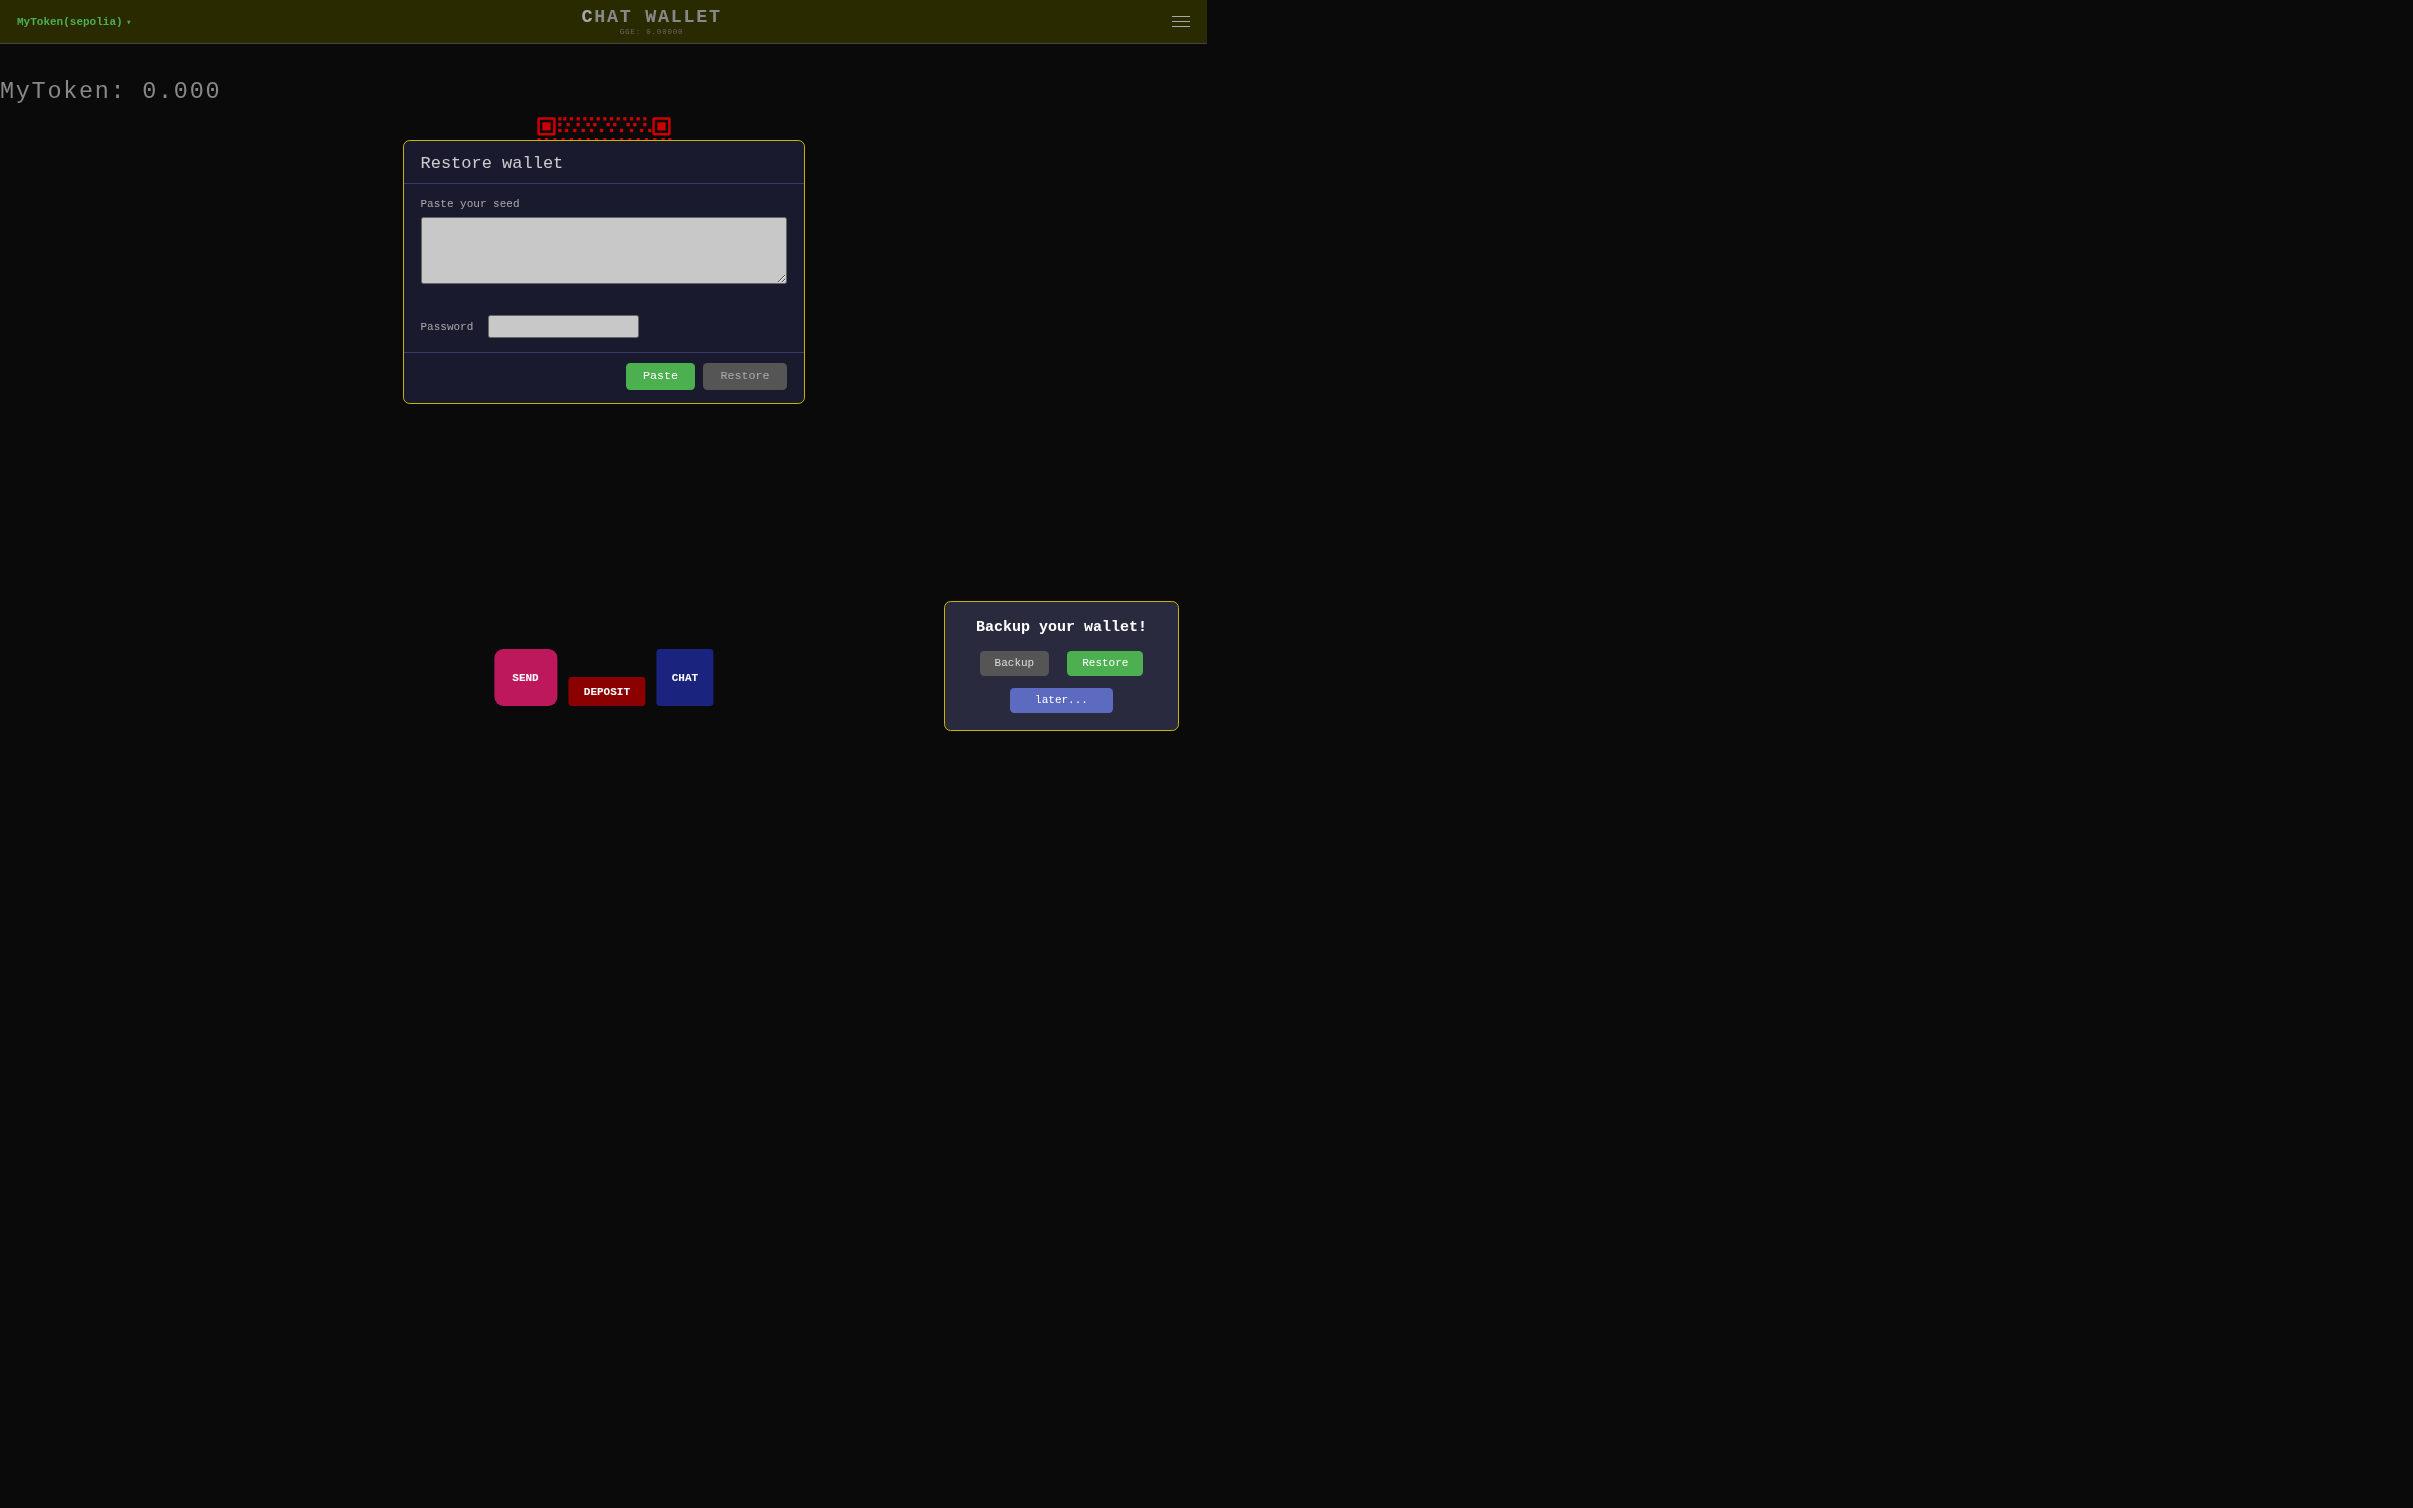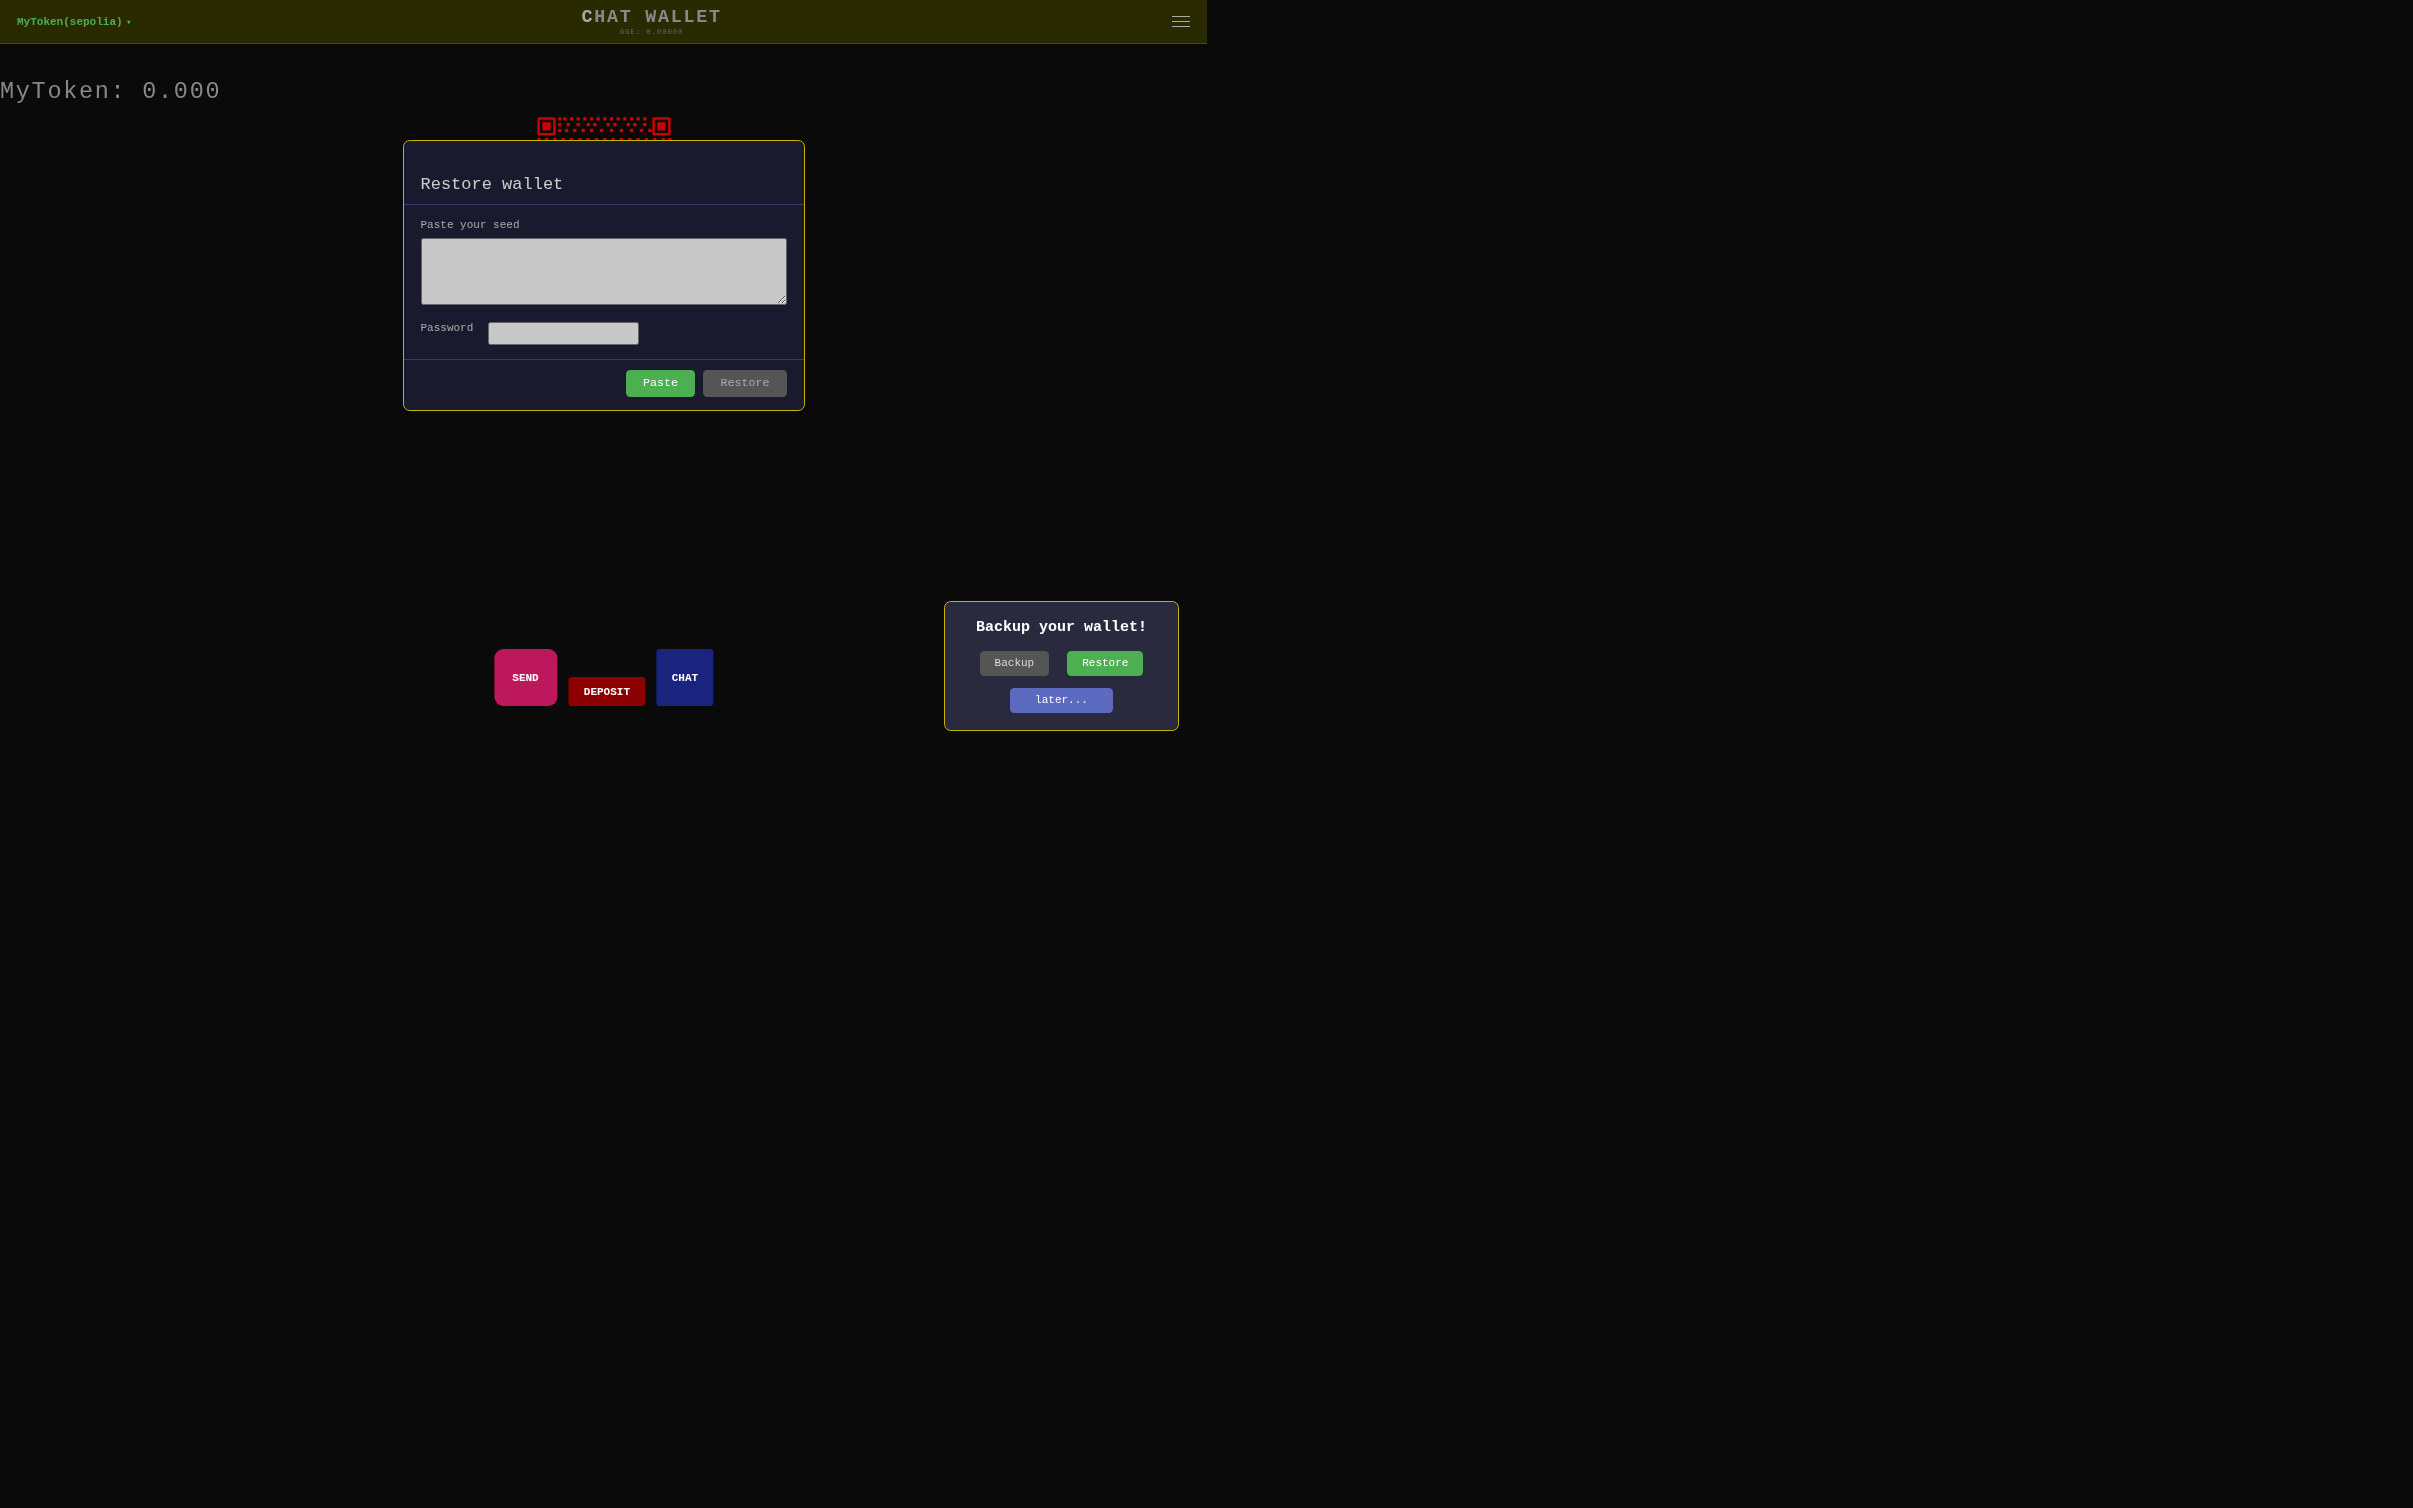--- a/index.html
+++ b/index.html
@@ -105,21 +105,20 @@
       width: 402px;
       padding: 0;
       position: absolute;
       top: 96px;
       left: 50%;
       transform: translateX(-50%);
     }
     .modal-header {
       padding: 13.4px 17px 10px;
       border-bottom: 0.8px solid #3a3a6a;
-      margin-top: 21px;
     }
     .modal-title {
       font-size: 17px;
       color: #ccc;
       font-weight: normal;
     }
     .modal-body {
       padding: 13.4px 17px;
     }
     .modal-label {
@@ -135,23 +134,23 @@
       border-radius: 2.5px;
       resize: vertical;
       font-family: 'Courier New', Courier, monospace;
       font-size: 11px;
       color: #333;
       padding: 5px;
       outline: none;
     }
     .modal-password-row {
       display: flex;
-      align-items: flex-start;
+      align-items: center;
       gap: 15px;
-      margin-top: 13px;
+      margin-top: 27px;
     }
     .modal-password-label {
       font-size: 11px;
       color: #aaa;
       white-space: nowrap;
     }
     .modal-password-input {
       background-color: #c8c8c8;
       border: 0.8px solid #666;
       border-radius: 2.5px;

